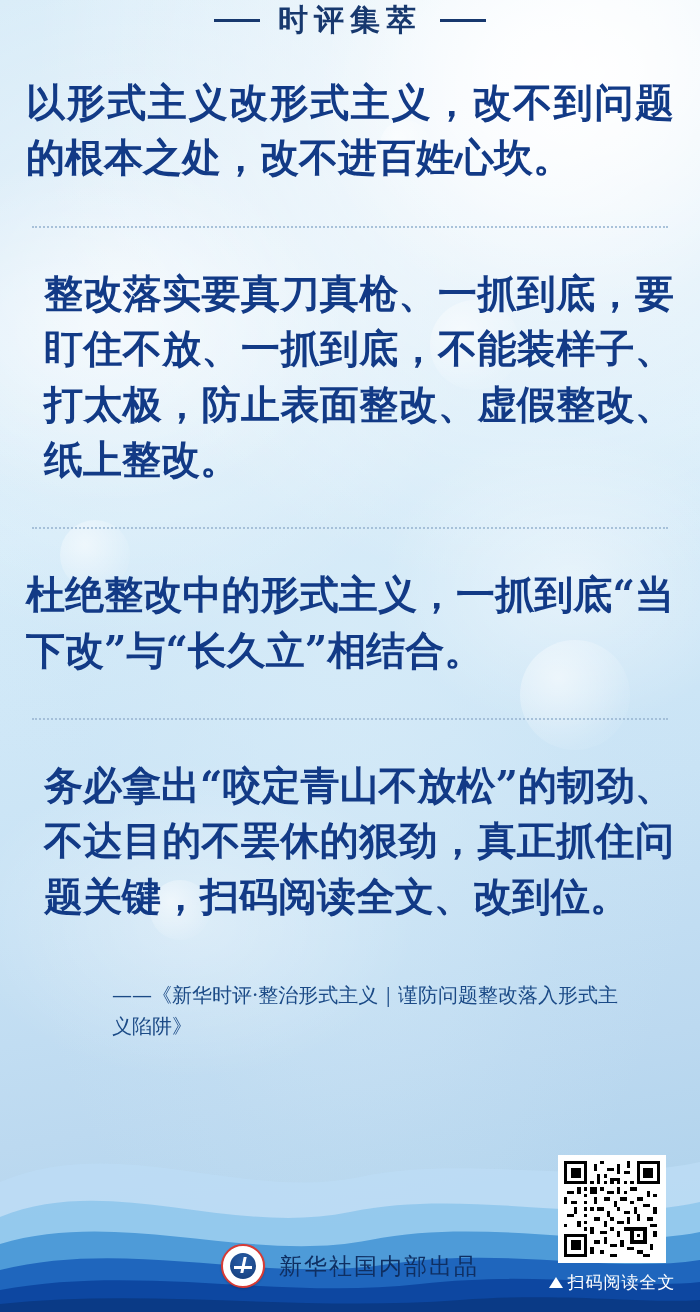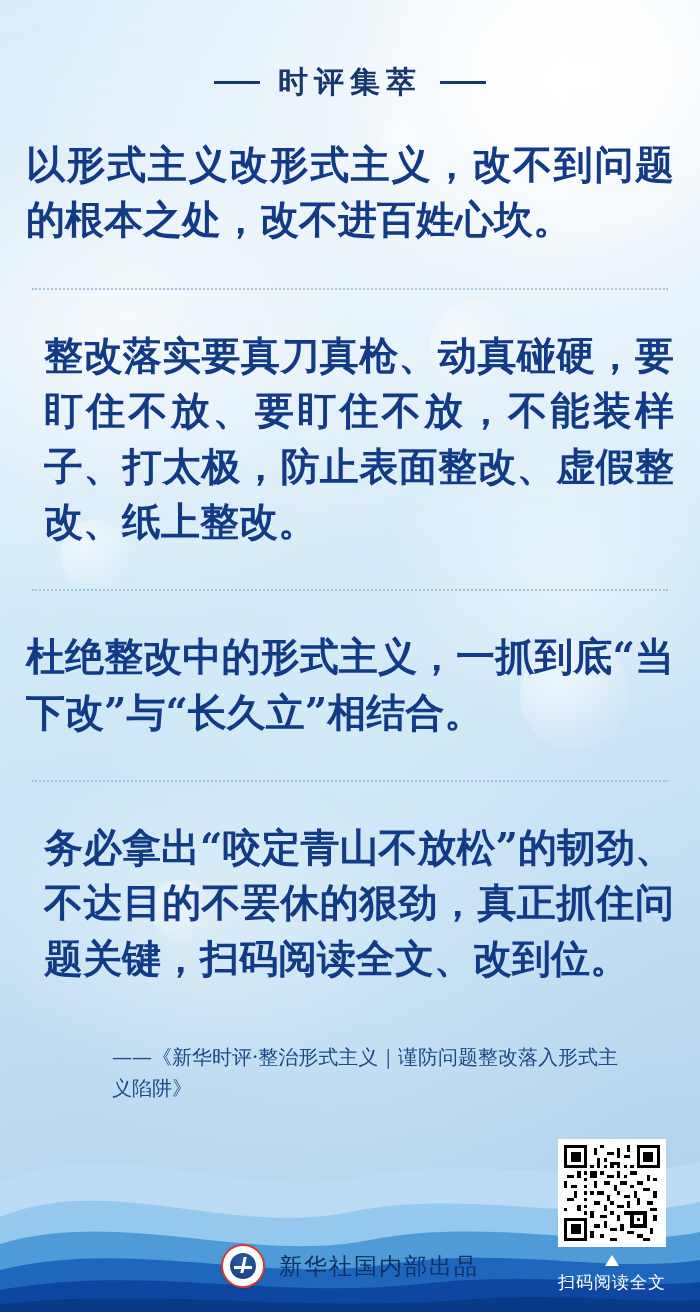--- a/index.html
+++ b/index.html
@@ -61,21 +61,20 @@
     position: absolute;
     left: 0; right: 0; bottom: 0;
     height: 300px;
     pointer-events: none;
   }
   .wave-wrap svg { display: block; width: 100%; height: 100%; }
 
   
   .header {
     position: relative;
-    padding-top: 62px;
     display: flex;
     align-items: center;
     justify-content: center;
     gap: 18px;
   }
   .header .dash {
     width: 46px;
     height: 3px;
     background: #17386e;
   }
@@ -195,21 +194,20 @@
     margin-top: 8px;
     display: flex;
     align-items: center;
     justify-content: center;
     gap: 5px;
     color: #ffffff;
     font-size: 17px;
     letter-spacing: 1px;
     font-family: "DejaVu Sans", "Liberation Sans", sans-serif;
     white-space: nowrap;
-    flex-direction: column;
   }
   .tri {
     width: 0; height: 0;
     border-left: 7px solid transparent;
     border-right: 7px solid transparent;
     border-bottom: 11px solid #ffffff;
   }
 </style>
 </head>
 <body>
@@ -232,21 +230,21 @@
     <span class="title">时评集萃</span>
     <span class="dash"></span>
   </div>
 
   <div class="content">
 
     <div class="quote">以形式主义改形式主义，改不到问题的根本之处，改不进百姓心坎。</div>
 
     <div class="divider"></div>
 
-    <div class="quote indent">整改落实要真刀真枪、动真碰硬，要盯住不放、要盯住不放，不能装样子、打太极，防止表面整改、虚假整改、纸上整改。</div>
+    <div class="quote indent">整改落实要真刀真枪、一抓到底，要盯住不放、一抓到底，不能装样子、打太极，防止表面整改、虚假整改、纸上整改。</div>
 
     <div class="divider"></div>
 
     <div class="quote">杜绝整改中的形式主义，一抓到底“当下改”与“长久立”相结合。</div>
 
     <div class="divider"></div>
 
     <div class="quote indent">务必拿出“咬定青山不放松”的韧劲、不达目的不罢休的狠劲，真正抓住问题关键，扫码阅读全文、改到位。</div>
 
     <div class="source">——《新华时评·整治形式主义｜谨防问题整改落入形式主义陷阱》</div>

